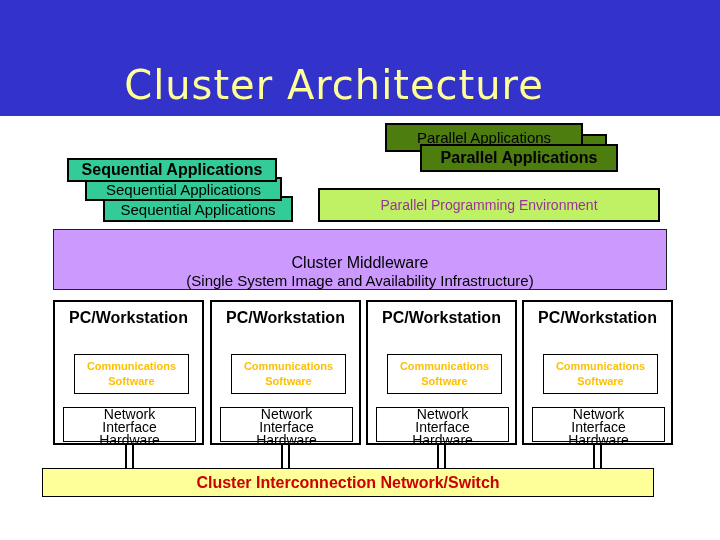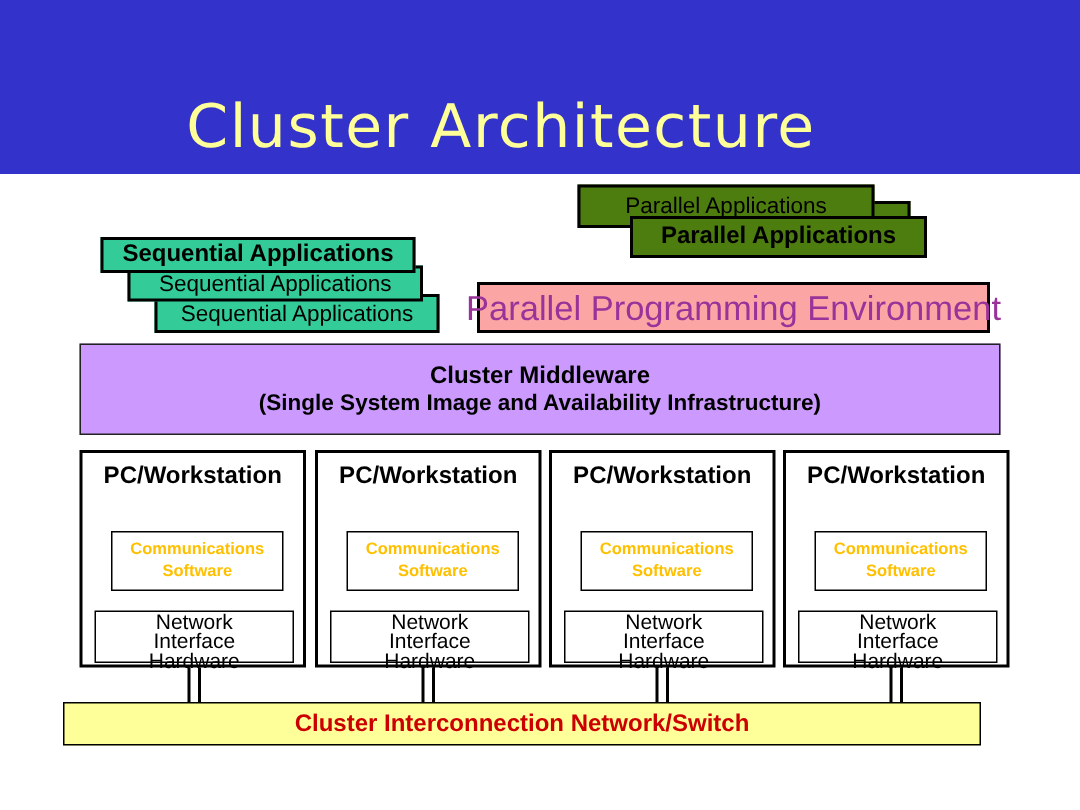--- a/index.html
+++ b/index.html
@@ -26,29 +26,29 @@
   .seq{background:#33CC99;}
   .par{background:#4d7c0f;}
   .seq1{left:67px;top:158px;width:210px;height:24px;z-index:13;font-weight:bold;font-size:16px;}
   .seq2{left:85px;top:177px;width:197px;height:24px;z-index:12;}
   .seq3{left:103px;top:196px;width:190px;height:26px;z-index:11;}
   .parA{left:385px;top:123px;width:198px;height:29px;z-index:12;}
   .parB{left:423px;top:134px;width:184px;height:29px;z-index:11;}
   .parC{left:420px;top:144px;width:198px;height:28px;z-index:13;font-weight:bold;font-size:16px;}
   
   .ppe{
-    left:318px;top:188px;width:342px;height:34px;background:#fca5a5;border:2px solid #000;
+    left:318px;top:188px;width:342px;height:34px;background:#bef264;border:2px solid #000;
     display:flex;align-items:center;justify-content:center;
-    color:#993399;font-size:23px;white-space:nowrap;
+    color:#993399;font-size:14px;white-space:nowrap;
   }
   
   .middleware{
     left:53px;top:229px;width:614px;height:61px;background:#CC99FF;border:1.5px solid #222;
-    display:flex;flex-direction:column;align-items:center;justify-content:center;
-    color:#000;font-weight:bold;
+    display:flex;flex-direction:column;align-items:center;justify-content:flex-end;
+    color:#000;font-weight:normal;
   }
   .mw-line1{font-size:16px;}
   .mw-line2{font-size:15px;}
   
   .ws{
     top:300px;width:151px;height:145px;background:#fff;border:2px solid #000;
   }
   .ws0{left:53px;} .ws1{left:210px;} .ws2{left:366px;} .ws3{left:522px;}
   .ws-title{
     position:absolute;left:0;top:7px;width:100%;text-align:center;

